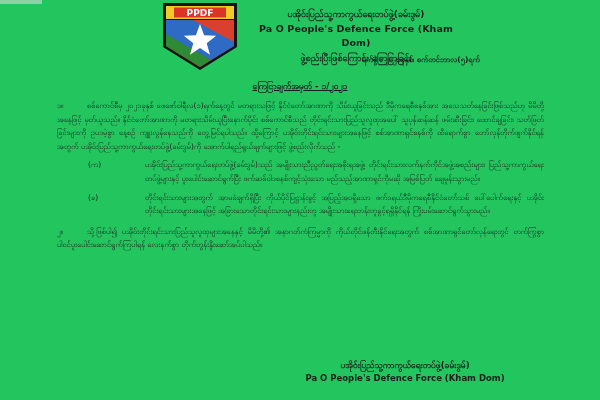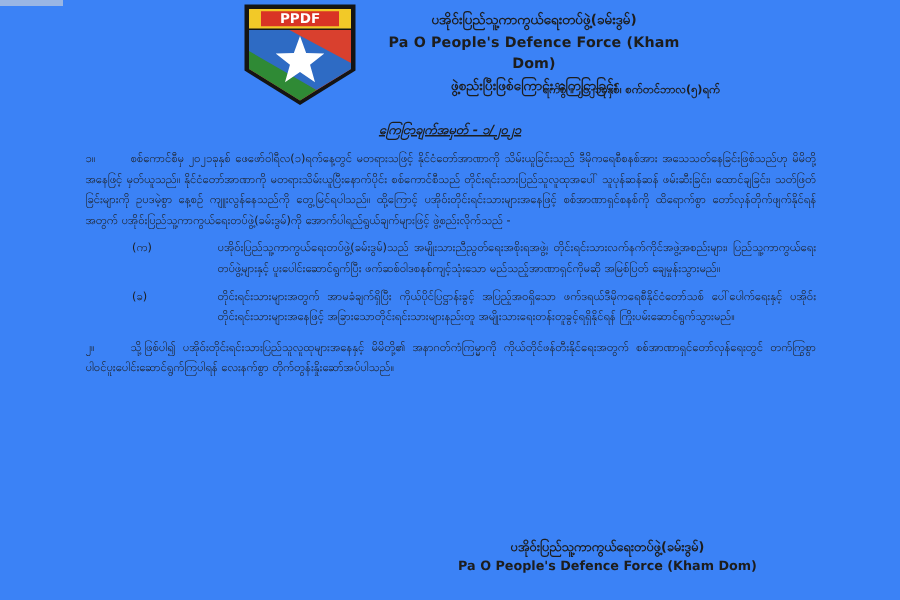--- a/index.html
+++ b/index.html
@@ -1,28 +1,28 @@
 <!DOCTYPE html>
 <html><head>
 <meta charset="utf-8">
 <style>
   html,body{margin:0;padding:0;background:#ffffff;}
   .page{
-    position:relative;width:600px;height:400px;background:#3b82f6;overflow:hidden;
+    position:relative;width:600px;height:400px;background:#22c55e;overflow:hidden;
     font-family:"DejaVu Sans","Liberation Sans",sans-serif;color:#1d1d1d;
   }
   .scan-smudge{position:absolute;left:0;top:0;width:42px;height:4px;background:#d8d8d8;opacity:.6;}
   .logo{position:absolute;left:159px;top:2px;width:82px;height:69px;}
   .hdr-block{position:absolute;left:246px;top:6px;width:220px;text-align:center;font-weight:bold;}
   .hdr-my{font-size:9px;line-height:16px;}
   .hdr-en{font-size:9.5px;line-height:14px;letter-spacing:.1px;}
   .hdr-sub{font-size:9px;line-height:16px;}
   .date-line{position:absolute;left:290px;top:55px;width:190px;text-align:right;font-size:7.5px;font-weight:bold;}
   .doc-title{position:absolute;left:0;top:81px;width:100%;text-align:center;font-size:8.5px;font-weight:bold;}
-  .doc-title span{text-decoration:underline;font-style:italic;}
+  .doc-title span{text-decoration:underline;}
   .body-block{position:absolute;left:57px;top:99px;width:487px;font-size:7.5px;line-height:13.6px;text-align:justify;}
   .para{margin:0;}
   .para .num{display:inline-block;min-width:20px;margin-right:10px;}
   .bold{font-weight:normal;}
   .sub-item{display:flex;margin:5px 0 5px 31px;}
   .sub-label{width:25px;flex:none;}
   .sub-text{flex:1;text-align:justify;margin-left:32px;}
   .para2{margin-top:7px;}
   .sig-block{position:absolute;left:283px;top:358px;width:244px;text-align:center;font-weight:bold;}
   .sig-my{font-size:8.5px;line-height:14px;}

